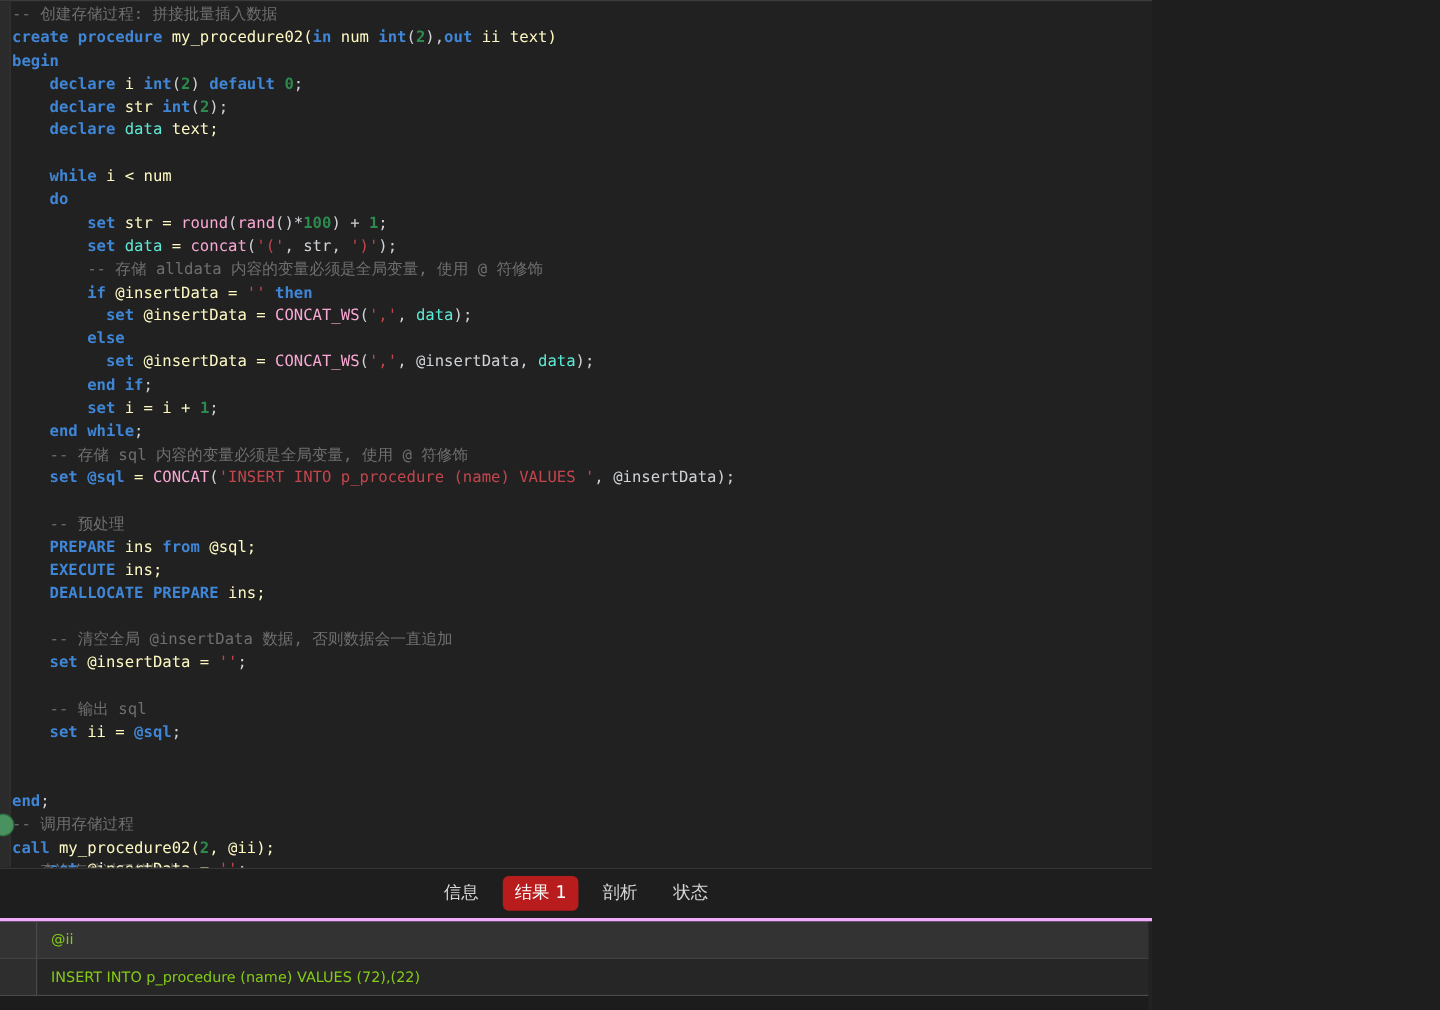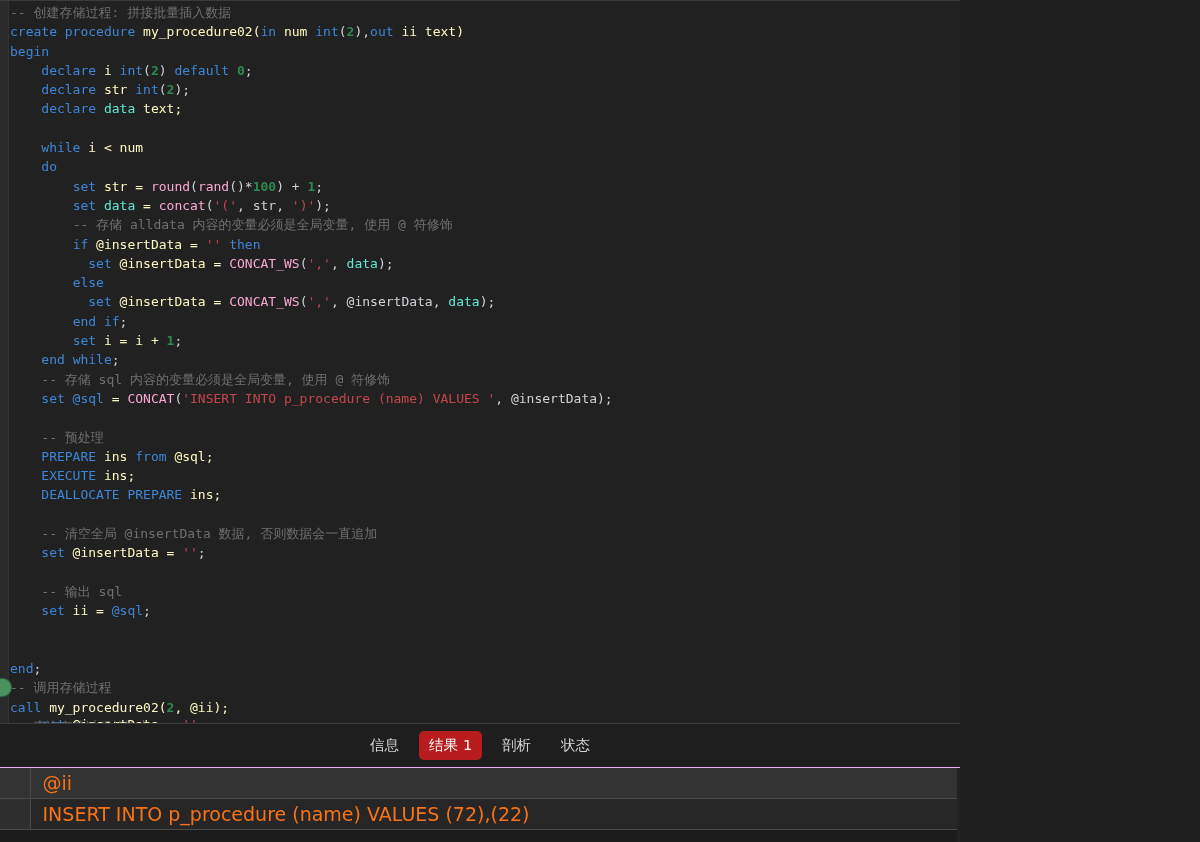--- a/index.html
+++ b/index.html
@@ -59,21 +59,21 @@
     bottom: 0;
     font-family: "DejaVu Sans Mono", "Liberation Mono", monospace;
     font-size: 13px;
     line-height: 19.3px;
     white-space: pre;
     color: #cfd2d6;
     padding-top: 2px;
   }
   .ln { display: block; height: 19.3px; }
 
-  .kw   { color: #3f86d6; font-weight: normal; }
+  .kw   { color: #3f86d6; font-weight: bold; }
   .kw2  { color: #5eead4; }
   .fn   { color: #f9a8d4; }
   .num  { color: #2d8a4e; font-weight: bold; }
   .str  { color: #c4464d; }
   .cmt  { color: #6f6f6f; }
   .id   { color: #fef9c3; }
   .op   { color: #cfd2d6; }
 
   
   .clip-line {
@@ -86,21 +86,21 @@
     font-size: 13px;
     line-height: 19.3px;
     white-space: pre;
   }
 
   
   .tabbar {
     height: 45px;
     background: #1e1e1e;
     border-top: 1px solid #3c3c3c;
-    border-bottom: 1px solid #f0abfc;
+    border-bottom: 3px solid #f0abfc;
     display: flex;
     align-items: center;
     justify-content: center;
     gap: 10px;
     box-sizing: border-box;
   }
   .tab {
     font-size: 14.5px;
     color: #d6d6d6;
     padding: 4px 10px;
@@ -124,22 +124,22 @@
   .grid {
     width: 100%;
     border-collapse: collapse;
     table-layout: fixed;
   }
   .grid th, .grid td {
     border-right: 1px solid #4a4a4a;
     border-bottom: 1px solid #4a4a4a;
     text-align: left;
     padding: 0 12px;
-    font-size: 19px;
-    color: #f97316;
+    font-size: 12px;
+    color: #84cc16;
     font-weight: normal;
     height: 31px;
     box-sizing: border-box;
     overflow: hidden;
     white-space: nowrap;
   }
   .grid thead th {
     background: #333333;
     height: 30px;
   }

